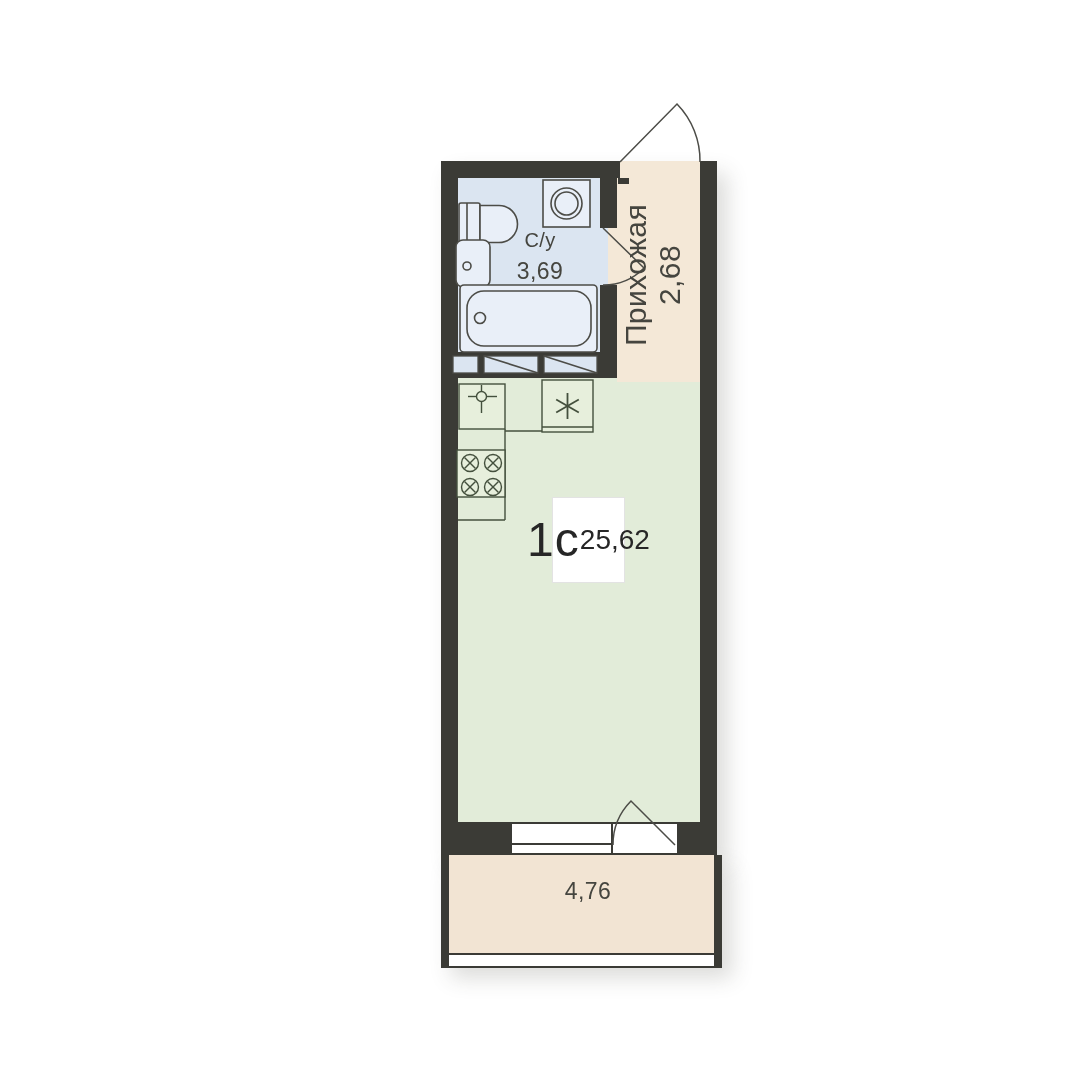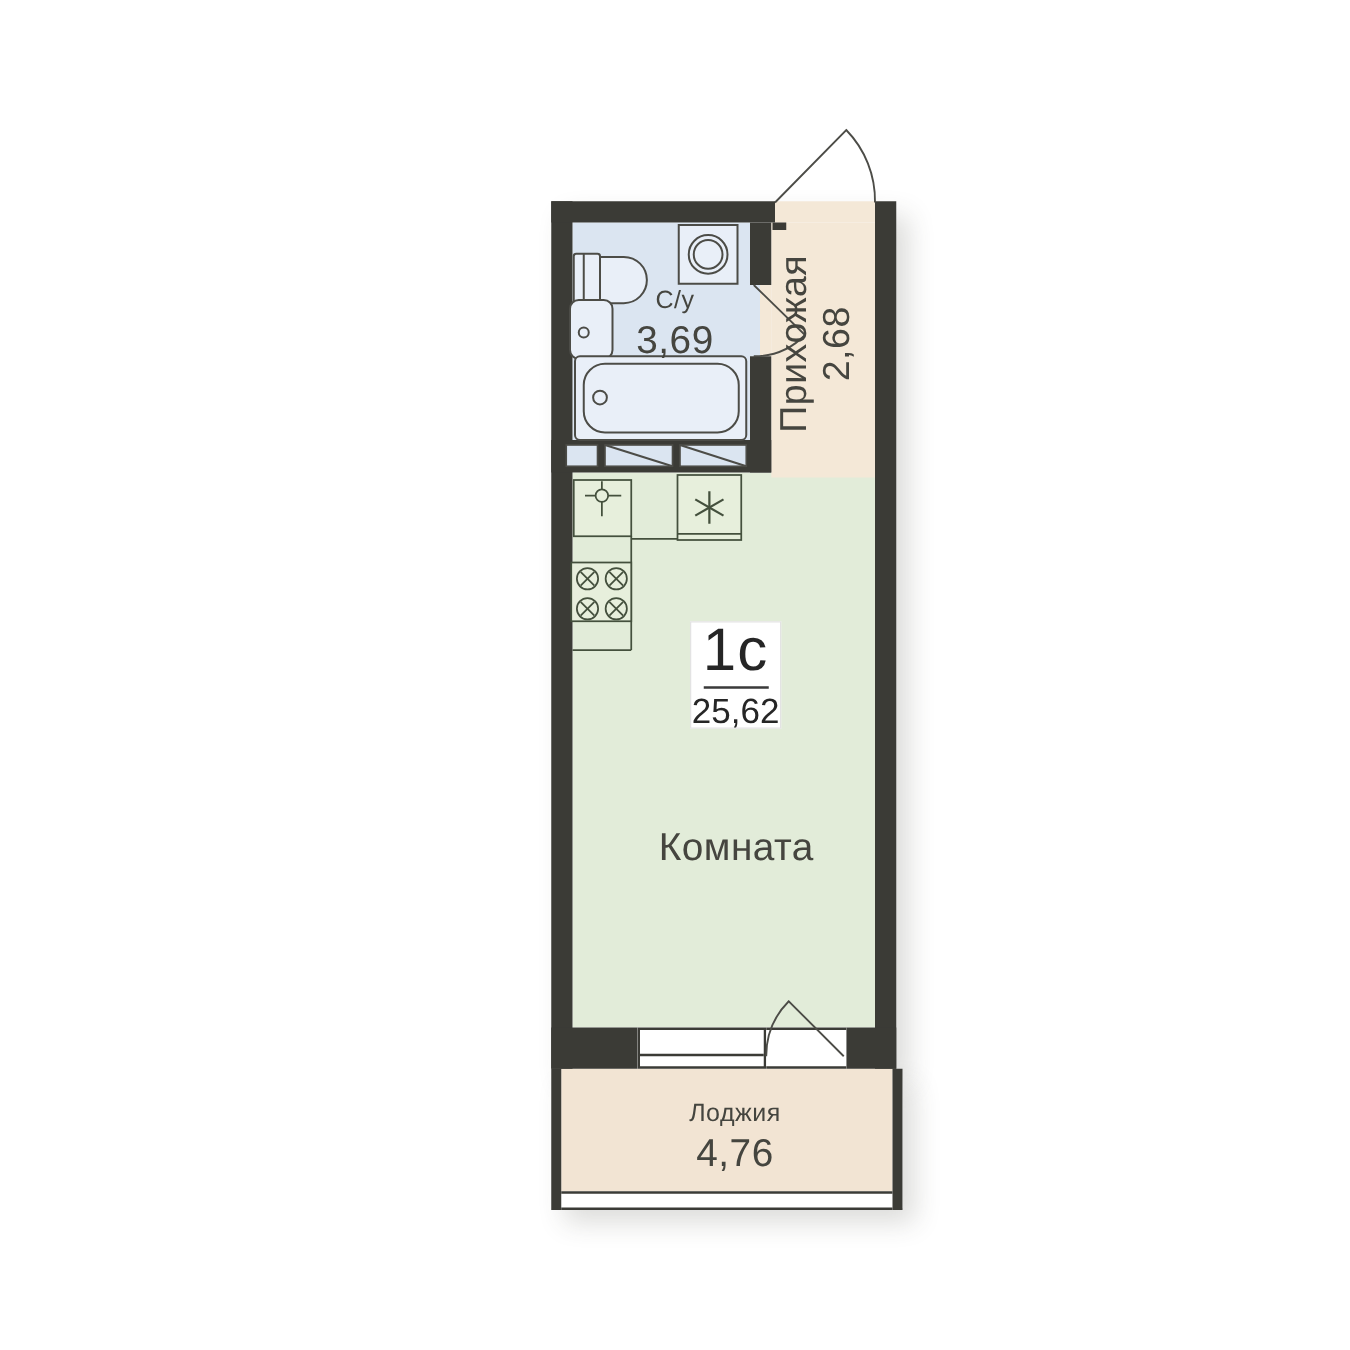--- a/index.html
+++ b/index.html
@@ -9,26 +9,26 @@
     --room-floor:#e2ecd9; --loggia-floor:#f2e4d3; --fixture-stroke:#4c4c47;
     --fixture-fill:#e9eff8; --counter-stroke:#44503d; --counter-fill:#e7efdc;
     --text:#45453f; --badge-bg:#ffffff; --badge-text:#262626;
   }
   .abs{position:absolute;}
   .w{position:absolute;background:var(--wall);}
   .shadow{position:absolute;box-shadow:10px 12px 20px rgba(60,60,50,.18);}
   .floor{position:absolute;}
   .label{position:absolute;color:var(--text);text-align:center;letter-spacing:.4px;}
   .lbl-name{font-size:20px;line-height:31px;}
-  .lbl-area{font-size:31px;line-height:31px;}
+  .lbl-area{font-size:23px;line-height:31px;}
   #room-label .lbl-name,#room-label .lbl-area{font-size:31px;line-height:34px;}
   #hallway-label{transform:rotate(-90deg);transform-origin:center;}
   #hallway-label .lbl-name,#hallway-label .lbl-area{font-size:30px;line-height:34px;}
   #badge{position:absolute;background:var(--badge-bg);border:1px solid #e3e3e3;
-    display:flex;flex-direction:column;align-items:center;justify-content:space-between;color:var(--badge-text);}
+    display:flex;flex-direction:row;align-items:center;justify-content:center;color:var(--badge-text);}
   #badge .u-type{font-size:48px;line-height:46px;font-weight:500;letter-spacing:1px;}
   #badge .u-div{width:52px;height:2px;background:#3a3a3a;margin:4px 0 5px 0;}
   #badge .u-area{font-size:28px;line-height:26px;}
   svg.overlay{position:absolute;left:0;top:0;pointer-events:none;}
   .fx{stroke:var(--fixture-stroke);stroke-width:1.6;fill:none;}
   .fxf{stroke:var(--fixture-stroke);stroke-width:1.6;fill:var(--fixture-fill);}
   .kt{stroke:var(--counter-stroke);stroke-width:1.4;fill:none;}
   .ktf{stroke:var(--counter-stroke);stroke-width:1.4;fill:var(--counter-fill);}
   .vent{stroke:var(--fixture-stroke);stroke-width:1.3;fill:var(--bathroom-floor);}
   .door{stroke:var(--fixture-stroke);stroke-width:1.5;fill:none;}
@@ -146,25 +146,23 @@
     <div class="lbl-name">С/у</div>
     <div class="lbl-area">3,69</div>
   </div>
 
   <div class="label" id="hallway-label" style="left:553px;top:241px;width:200px;height:68px;">
     <div class="lbl-name">Прихожая</div>
     <div class="lbl-area">2,68</div>
   </div>
 
   <div class="label" id="room-label" style="left:489px;top:661px;width:200px;">
-    <div class="lbl-name">Комната</div>
   </div>
 
   <div class="label" id="loggia-label" style="left:488px;top:876px;width:200px;">
-    <div class="lbl-name">Лоджия</div>
     <div class="lbl-area">4,76</div>
   </div>
 
   <div id="badge" style="left:552px;top:497px;width:71px;height:84px;">
     <div class="u-type">1с</div>
     <div class="u-div"></div>
     <div class="u-area">25,62</div>
   </div>
 
 </div>

